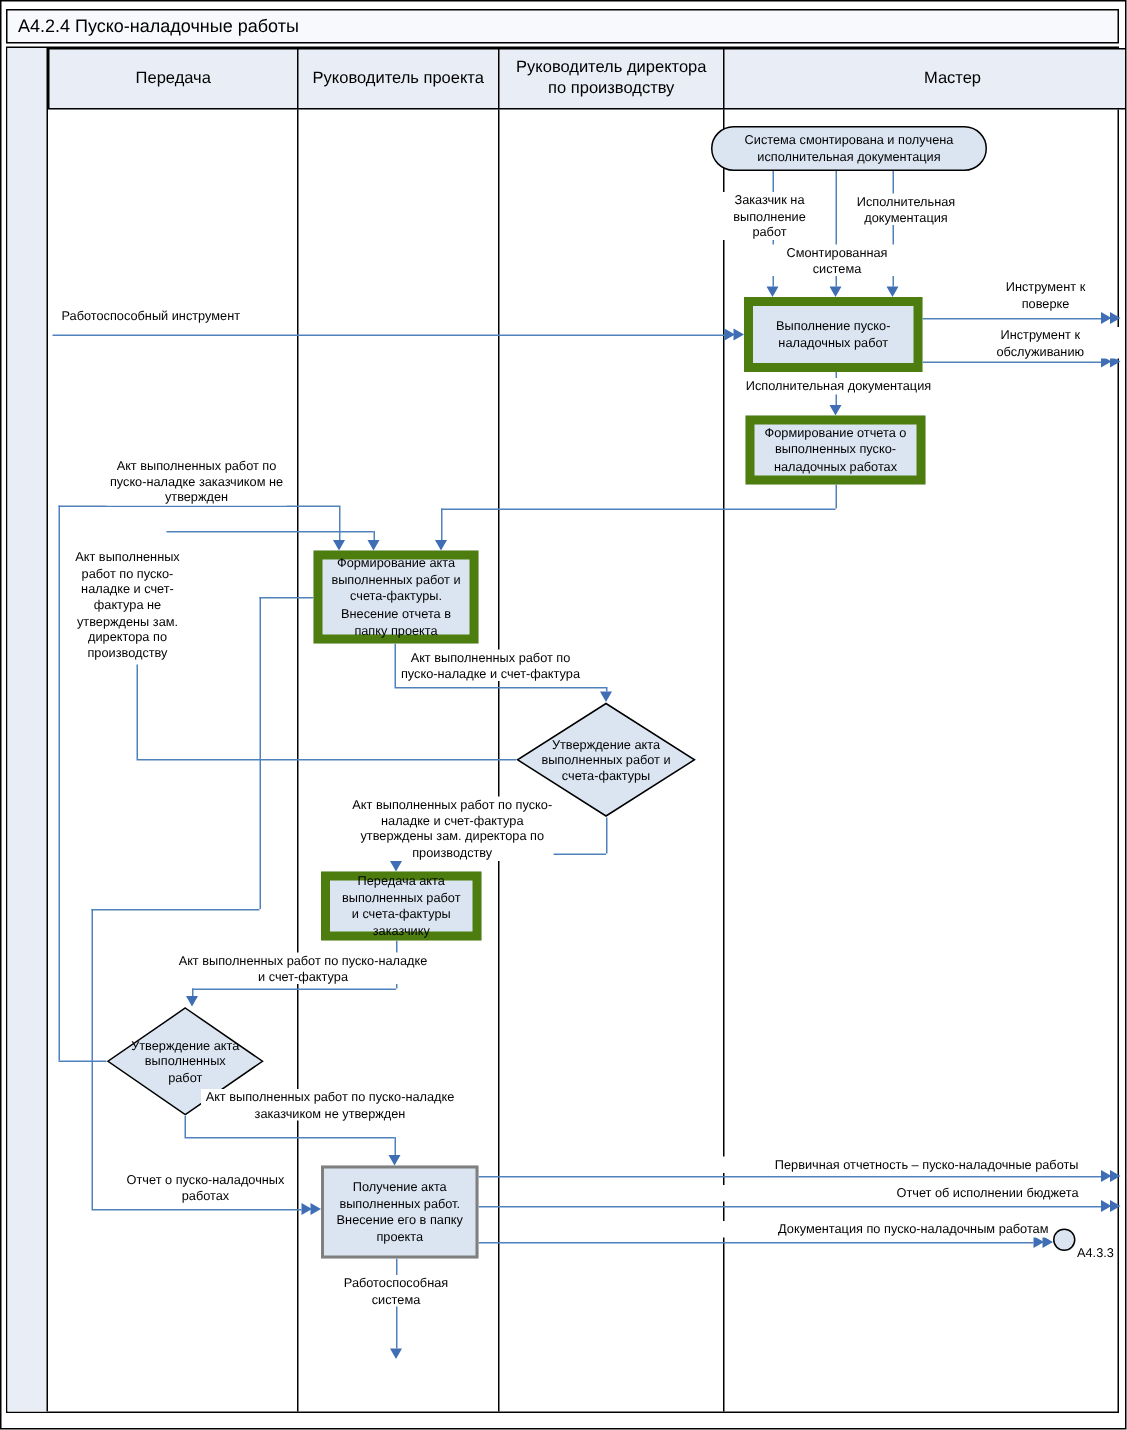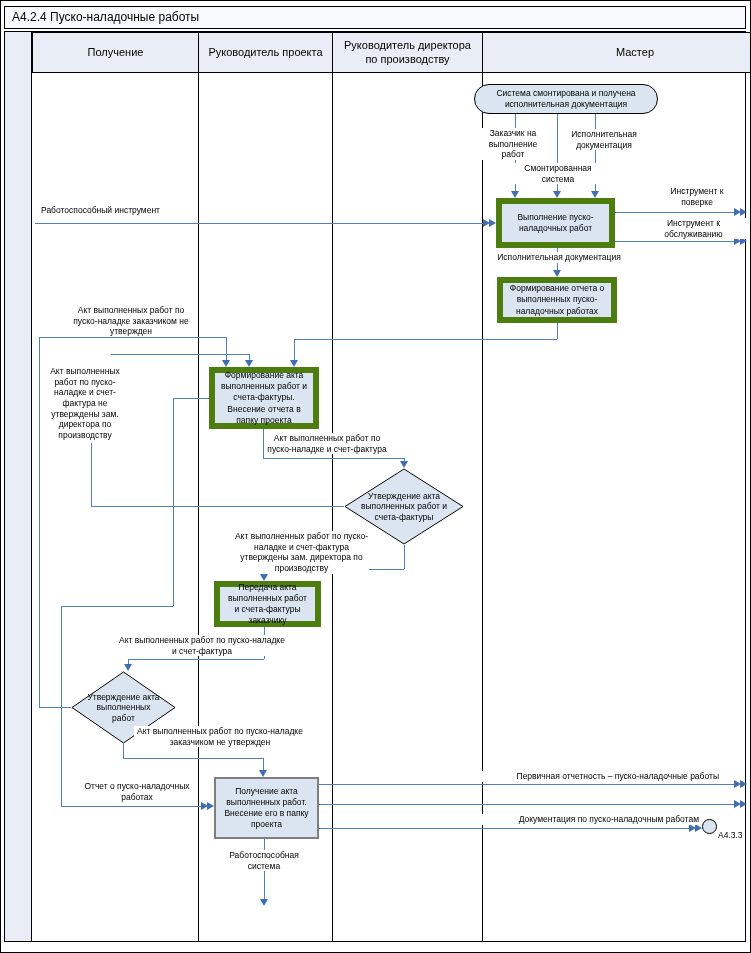--- a/index.html
+++ b/index.html
@@ -32,21 +32,21 @@
 </style>
 </head>
 <body>
 
 <div class="canvas">
 
   <div class="titlebar">А4.2.4 Пуско-наладочные работы</div>
 
   <div class="table">
     <div class="gutter"></div>
-    <div class="hcell" style="left:27px;width:167px">Получение</div>
+    <div class="hcell" style="left:27px;width:167px">Передача</div>
     <div class="hcell" style="left:193px;width:135px">Руководитель проекта</div>
     <div class="hcell" style="left:327px;width:151px">Руководитель директора по производству</div>
     <div class="hcell" style="left:477px;width:306px">Мастер</div>
     <div class="vlane" style="left:193px"></div>
     <div class="vlane" style="left:327px"></div>
     <div class="vlane" style="left:477px"></div>
   </div>
 
   <i class="vl" style="left:514px;top:113px;height:77px"></i>
   <i class="vl" style="left:556px;top:113px;height:77px"></i>
@@ -164,17 +164,18 @@
   <div class="lbl c" style="left:640px;top:217px;width:105px">Инструмент к обслуживанию</div>
   <div class="lbl c nw" style="left:488px;top:251px;width:140px">Исполнительная документация</div>
   <div class="lbl c" style="left:70px;top:304px;width:120px">Акт выполненных работ по пуско-наладке заказчиком не утвержден</div>
   <div class="lbl c" style="left:42px;top:365px;width:84px">Акт выполненных работ по пуско-наладке  и счет-фактура не утверждены зам. директора по производству</div>
   <div class="lbl c" style="left:265px;top:432px;width:122px">Акт выполненных работ по пуско-наладке и счет-фактура</div>
   <div class="lbl c" style="left:233px;top:530px;width:135px">Акт выполненных работ по пуско-наладке и счет-фактура утверждены зам. директора по производству</div>
   <div class="lbl c" style="left:116px;top:634px;width:170px">Акт выполненных работ по пуско-наладке и счет-фактура</div>
   <div class="lbl c" style="left:133px;top:725px;width:172px">Акт выполненных работ по пуско-наладке заказчиком не утвержден</div>
   <div class="lbl c" style="left:80px;top:780px;width:112px">Отчет о пуско-наладочных работах</div>
   <div class="lbl r nw" style="left:400px;top:770px;width:318px">Первичная отчетность – пуско-наладочные работы</div>
+  <div class="lbl r nw" style="left:400px;top:789px;width:318px">Отчет об исполнении бюджета</div>
   <div class="lbl r nw" style="left:380px;top:813px;width:318px">Документация по пуско-наладочным работам</div>
   <div class="lbl c" style="left:212px;top:849px;width:102px">Работоспособная система</div>
   <div class="lbl nw" style="left:717px;top:829px">А4.3.3</div>
 
 </div>
 
 </body></html>

